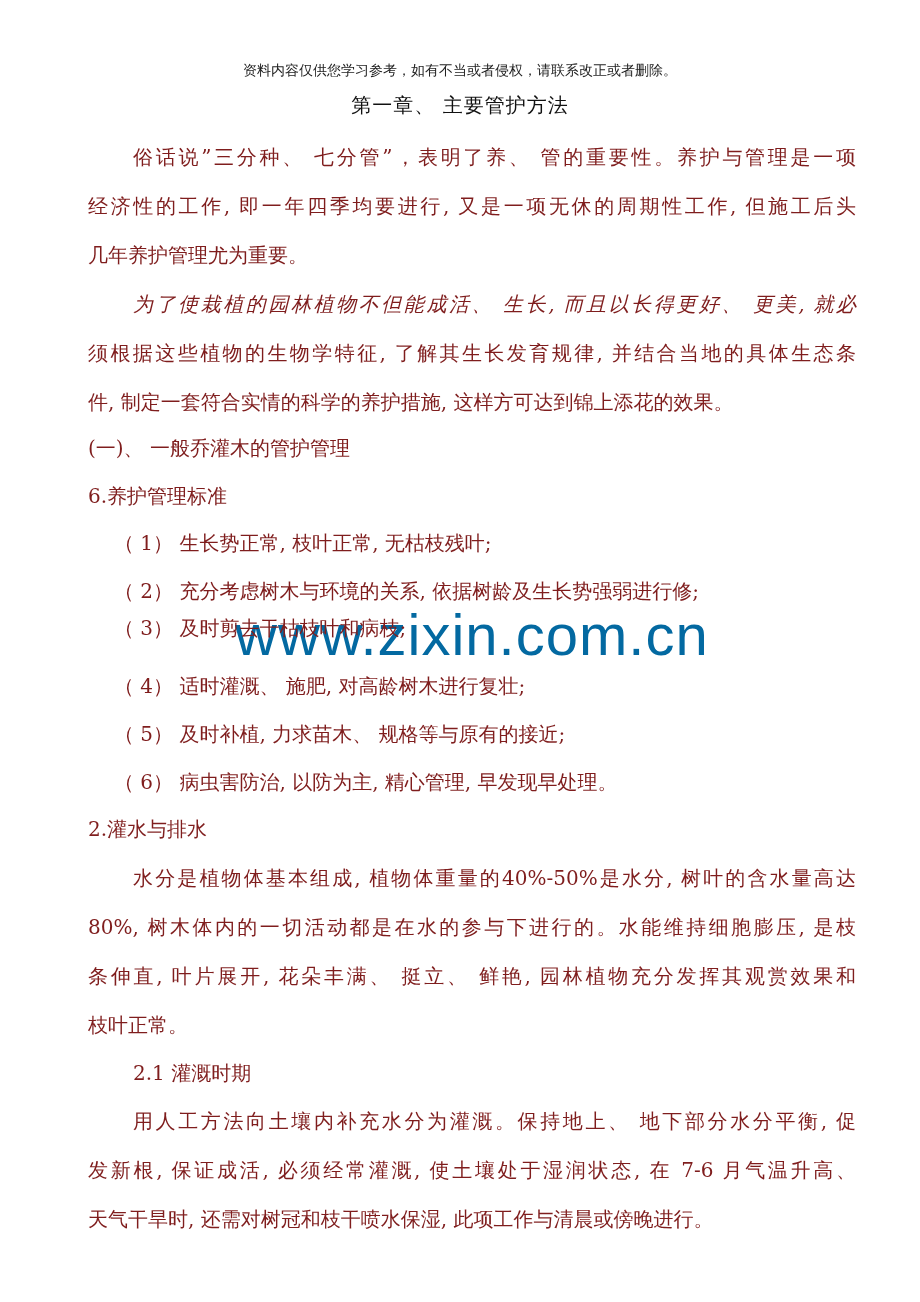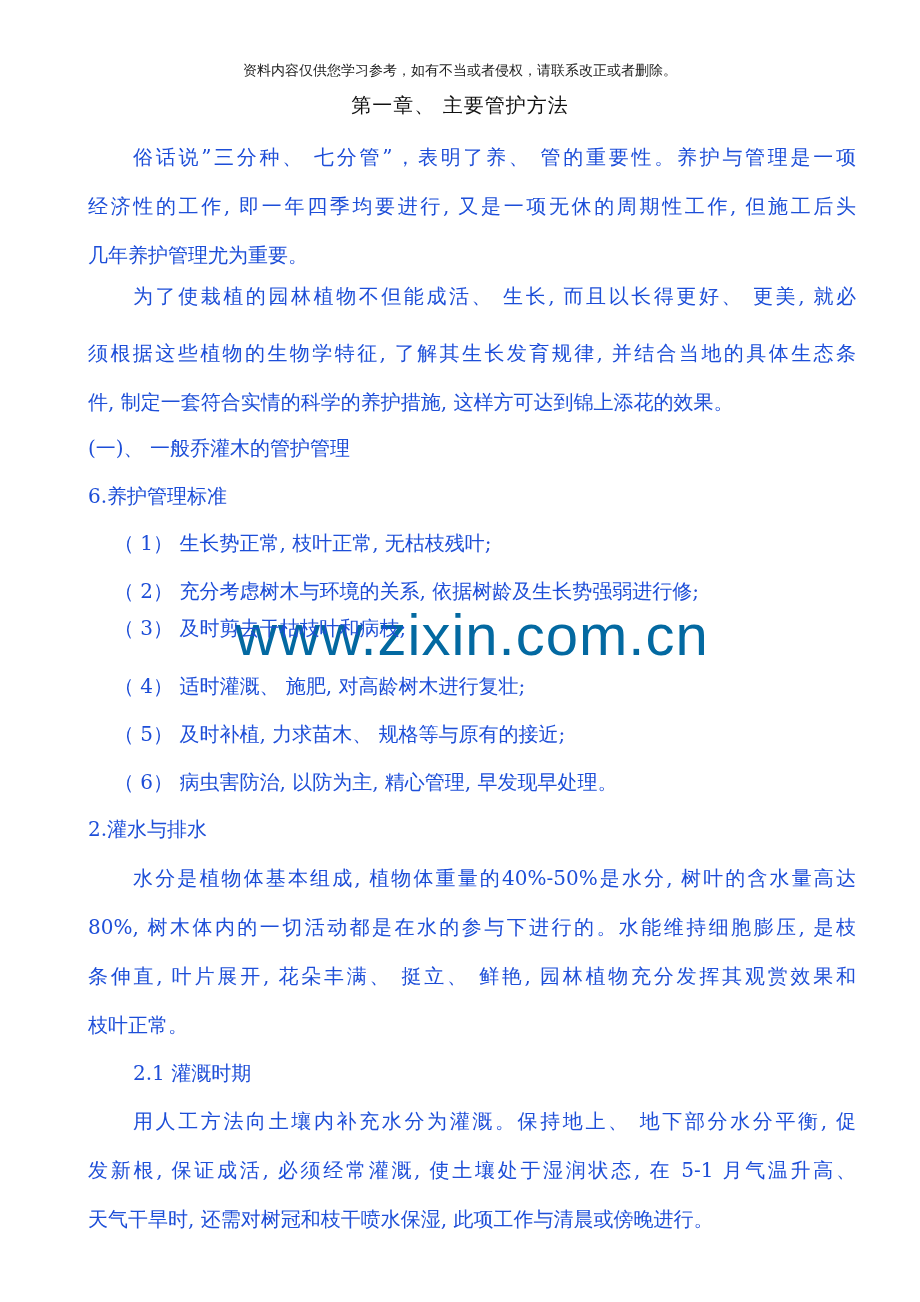--- a/index.html
+++ b/index.html
@@ -12,21 +12,21 @@
     .disclaimer {
       position: absolute; top: 62px; left: 0; width: 920px; text-align: center;
       font-size: 14px; color: #222; letter-spacing: 0px;
     }
     .chapter-title {
       position: absolute; top: 92px; left: 0; width: 920px; text-align: center;
       font-size: 20px; color: #111; letter-spacing: 1px;
     }
     .line {
       position: absolute; left: 88px; font-size: 20px; white-space: nowrap;
-      line-height: 24px; color: #1d4ed8;
+      line-height: 24px; color: #7f1d1d;
     }
     .justify {
       width: 768px; text-align: justify; text-align-last: justify;
     }
     .indent { left: 133px; }
     .item { left: 114px; }
     .watermark {
       position: absolute; left: 235px; top: 605px;
       font-family: "Liberation Sans", "DejaVu Sans", sans-serif;
       font-size: 58px; color: #0369a1; letter-spacing: 1px;
@@ -41,21 +41,21 @@
   <div class="watermark">www.zixin.com.cn</div>
 
   <div class="content">
     <div class="disclaimer">资料内容仅供您学习参考，如有不当或者侵权，请联系改正或者删除。</div>
     <div class="chapter-title">第一章、 主要管护方法</div>
 
     <div class="line indent" style="top:145px; width:723px; text-align:justify; text-align-last:justify;">俗话说”三分种、 七分管”，表明了养、 管的重要性。养护与管理是一项</div>
     <div class="line justify" style="top:194px;">经济性的工作, 即一年四季均要进行, 又是一项无休的周期性工作, 但施工后头</div>
     <div class="line" style="top:243px;">几年养护管理尤为重要。</div>
 
-    <div class="line indent" style="top:284px; width:723px; text-align:justify; text-align-last:justify;">为了使栽植的园林植物不但能成活、 生长, 而且以长得更好、 更美, 就必</div>
+    <div class="line indent" style="top:292px; width:723px; text-align:justify; text-align-last:justify;font-style:italic;">为了使栽植的园林植物不但能成活、 生长, 而且以长得更好、 更美, 就必</div>
     <div class="line justify" style="top:341px;">须根据这些植物的生物学特征, 了解其生长发育规律, 并结合当地的具体生态条</div>
     <div class="line" style="top:390px;">件, 制定一套符合实情的科学的养护措施, 这样方可达到锦上添花的效果。</div>
 
     <div class="line" style="top:436px;">(一)、 一般乔灌木的管护管理</div>
     <div class="line" style="top:484px;">6.养护管理标准</div>
 
     <div class="line item" style="top:531px;">（ 1） 生长势正常, 枝叶正常, 无枯枝残叶;</div>
     <div class="line item" style="top:579px;">（ 2） 充分考虑树木与环境的关系, 依据树龄及生长势强弱进行修;</div>
     <div class="line item" style="top:616px;">（ 3） 及时剪去干枯枝叶和病枝;</div>
     <div class="line item" style="top:674px;">（ 4） 适时灌溉、 施肥, 对高龄树木进行复壮;</div>
@@ -65,16 +65,16 @@
     <div class="line" style="top:817px;">2.灌水与排水</div>
 
     <div class="line indent" style="top:866px; width:723px; text-align:justify; text-align-last:justify;">水分是植物体基本组成, 植物体重量的40%-50%是水分, 树叶的含水量高达</div>
     <div class="line justify" style="top:915px;">80%, 树木体内的一切活动都是在水的参与下进行的。水能维持细胞膨压, 是枝</div>
     <div class="line justify" style="top:964px;">条伸直, 叶片展开, 花朵丰满、 挺立、 鲜艳, 园林植物充分发挥其观赏效果和</div>
     <div class="line" style="top:1013px;">枝叶正常。</div>
 
     <div class="line indent" style="top:1061px;">2.1 灌溉时期</div>
 
     <div class="line indent" style="top:1109px; width:723px; text-align:justify; text-align-last:justify;">用人工方法向土壤内补充水分为灌溉。保持地上、 地下部分水分平衡, 促</div>
-    <div class="line justify" style="top:1158px;">发新根, 保证成活, 必须经常灌溉, 使土壤处于湿润状态, 在 5-1 月气温升高、</div>
+    <div class="line justify" style="top:1158px;">发新根, 保证成活, 必须经常灌溉, 使土壤处于湿润状态, 在 7-6 月气温升高、</div>
     <div class="line" style="top:1207px;">天气干旱时, 还需对树冠和枝干喷水保湿, 此项工作与清晨或傍晚进行。</div>
   </div>
 </div>
 
 </body></html>

